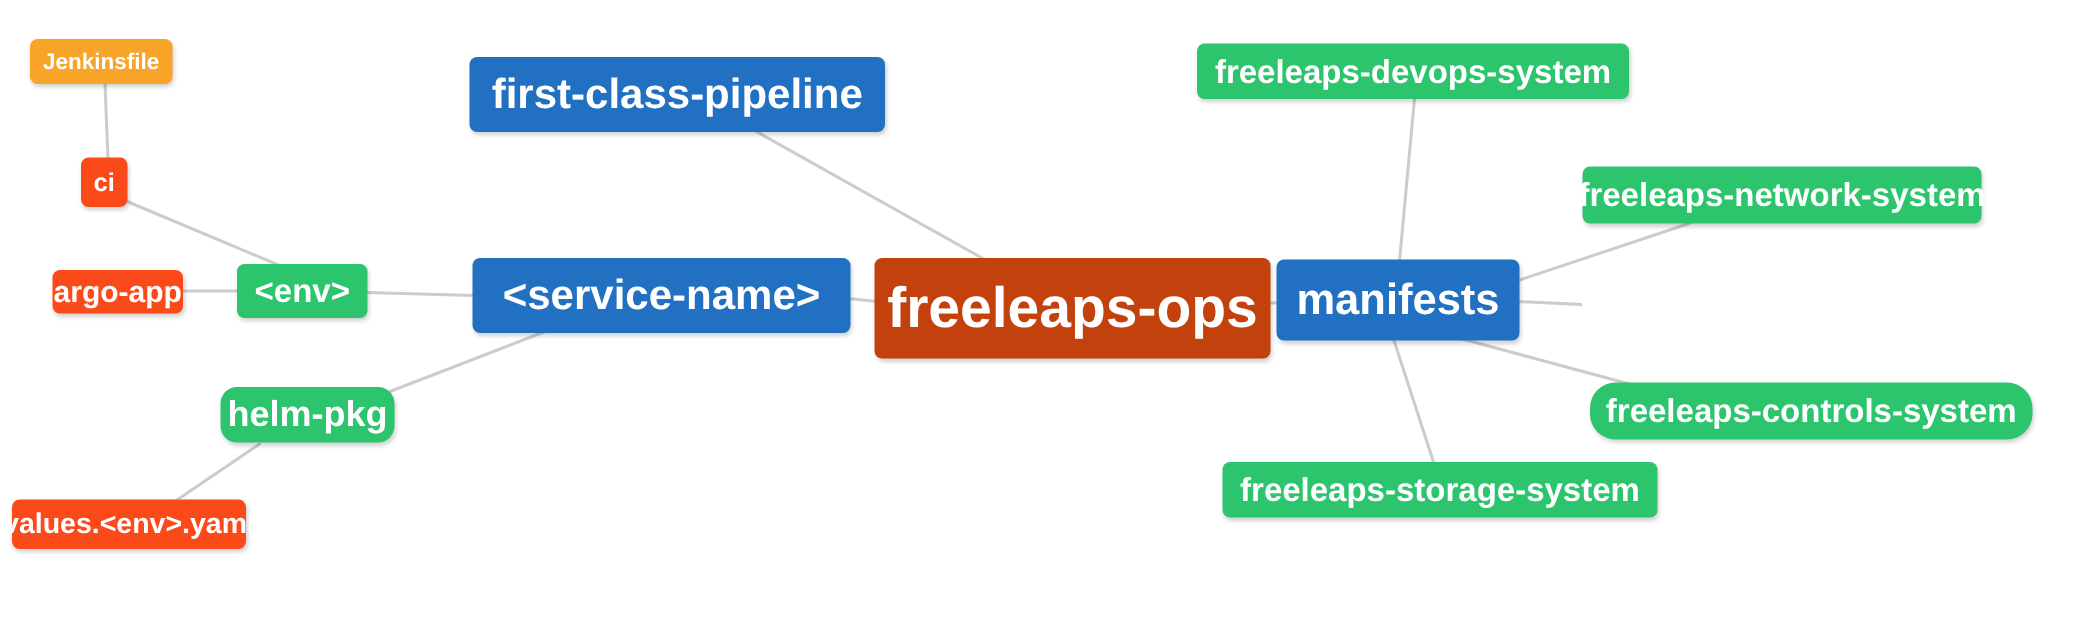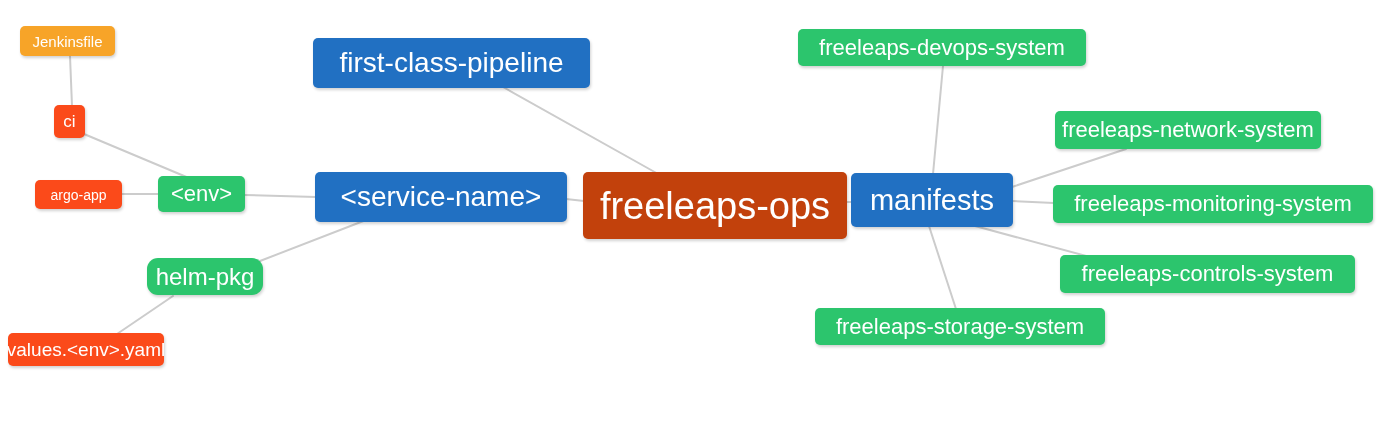--- a/index.html
+++ b/index.html
@@ -7,20 +7,21 @@
     padding: 0;
     background: #ffffff;
     font-family: "Liberation Sans", sans-serif;
   }
   #canvas {
     position: relative;
     width: 1390px;
     height: 421px;
     background: #ffffff;
     overflow: hidden;
+    font-weight: bold;
   }
   #edges {
     position: absolute;
     left: 0;
     top: 0;
     width: 1390px;
     height: 421px;
   }
   #edges line {
     stroke: #cccccc;
@@ -42,32 +43,32 @@
     line-height: 1;
   }
   .c-orange { background: #F7A428; }
   .c-red    { background: #FB4A1A; }
   .c-green  { background: #2CC56D; }
   .c-blue   { background: #2170C2; }
   .c-dark   { background: #c2410c; }
 
   .n-jenkinsfile { left: 20px;  top: 26px;  width: 95px;  height: 30px; font-size: 15px; }
   .n-ci          { left: 54px;  top: 105px; width: 31px;  height: 33px; font-size: 17px; }
-  .n-argo        { left: 35px;  top: 180px; width: 87px;  height: 29px; font-size: 14px; }
+  .n-argo        { left: 35px;  top: 180px; width: 87px;  height: 29px; font-size: 20px; }
   .n-env         { left: 158px; top: 176px; width: 87px;  height: 36px; font-size: 22px; text-align: center; }
   .n-helm        { left: 147px; top: 258px; width: 116px; height: 37px; font-size: 24px; border-radius: 11px; }
   .n-values      { left: 8px;   top: 333px; width: 156px; height: 33px; font-size: 19px; }
   .n-fcp         { left: 313px; top: 38px;  width: 277px; height: 50px; font-size: 28px; }
   .n-svc         { left: 315px; top: 172px; width: 252px; height: 50px; font-size: 28px; }
   .n-ops         { left: 583px; top: 172px; width: 264px; height: 67px; font-size: 38px; }
   .n-manifests   { left: 851px; top: 173px; width: 162px; height: 54px; font-size: 29px; }
   .n-devops      { left: 798px; top: 29px;  width: 288px; height: 37px; font-size: 22px; }
   .n-network     { left: 1055px;top: 111px; width: 266px; height: 38px; font-size: 22px; }
   .n-monitoring  { left: 1053px;top: 185px; width: 320px; height: 38px; font-size: 22px; }
-  .n-controls    { left: 1060px;top: 255px; width: 295px; height: 38px; font-size: 22px; }
+  .n-controls    { left: 1060px;top: 255px; width: 295px; height: 38px; font-size: 22px; border-radius: 17px; }
   .n-storage     { left: 815px; top: 308px; width: 290px; height: 37px; font-size: 22px; }
 </style>
 </head>
 <body>
 
 <div id="canvas">
 
   <svg id="edges" viewBox="0 0 1390 421" xmlns="http://www.w3.org/2000/svg">
     <line x1="70" y1="56" x2="72" y2="106"></line>
     <line x1="84" y1="134" x2="196" y2="181"></line>
@@ -90,17 +91,16 @@
   <div class="node c-red    n-argo">argo-app</div>
   <div class="node c-green  n-env">&lt;env&gt;</div>
   <div class="node c-green  n-helm">helm-pkg</div>
   <div class="node c-red    n-values">values.&lt;env&gt;.yaml</div>
   <div class="node c-blue   n-fcp">first-class-pipeline</div>
   <div class="node c-blue   n-svc">&lt;service-name&gt;</div>
   <div class="node c-dark   n-ops">freeleaps-ops</div>
   <div class="node c-blue   n-manifests">manifests</div>
   <div class="node c-green  n-devops">freeleaps-devops-system</div>
   <div class="node c-green  n-network">freeleaps-network-system</div>
-  <div class="node c-green  n-monitoring">freeleaps-monitoring-system</div>
   <div class="node c-green  n-controls">freeleaps-controls-system</div>
   <div class="node c-green  n-storage">freeleaps-storage-system</div>
 
 </div>
 
 </body></html>

